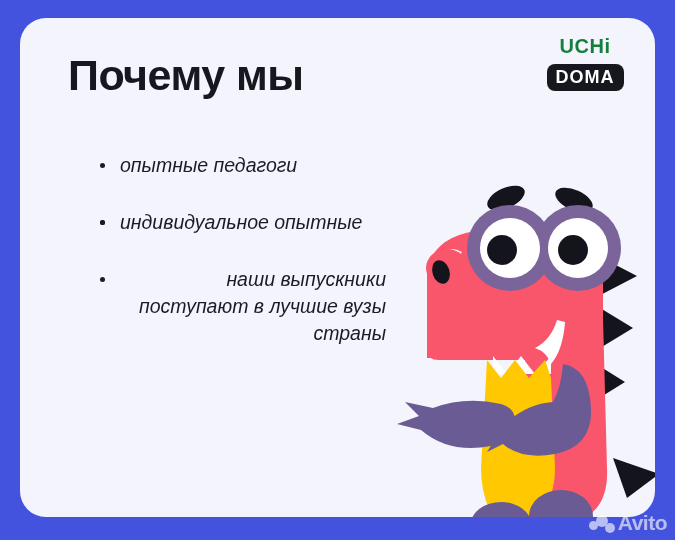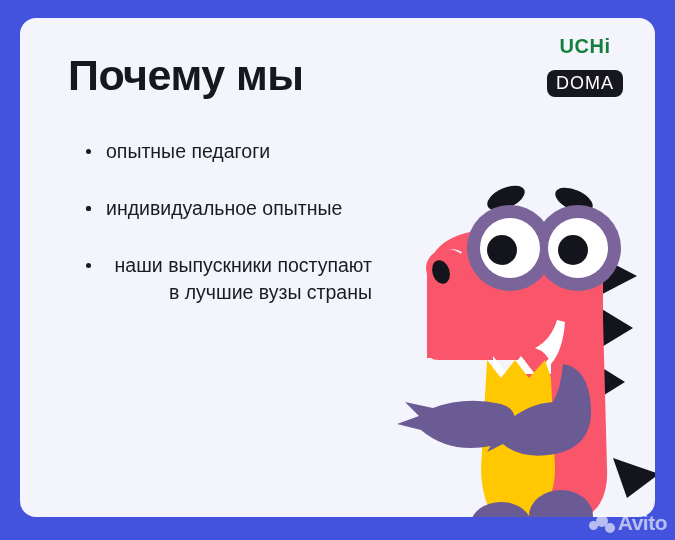--- a/index.html
+++ b/index.html
@@ -15,43 +15,44 @@
     background: #4453DE;
     font-family: "Liberation Sans", "DejaVu Sans", sans-serif;
   }
   .card {
     position: absolute;
     left: 20px;
     top: 18px;
     width: 635px;
     height: 499px;
     background: #F4F5FC;
-    border-radius: 16px;
+    border-radius: 26px;
     overflow: hidden;
   }
   .page-title {
     position: absolute;
     left: 48px;
     top: 34px;
     font-size: 43px;
     font-weight: bold;
     letter-spacing: -0.5px;
     color: #17171F;
     line-height: 1.1;
     margin: 0;
     white-space: nowrap;
   }
   .bullet-list {
     position: absolute;
     left: 60px;
     top: 118px;
     width: 290px;
     list-style: none;
-    margin: 2px;
+    margin: 16px;
     padding: 0;
+    font-style: italic;
   }
   .bullet-item {
     position: relative;
     padding-left: 24px;
     margin-bottom: 30px;
     font-size: 19.5px;
     line-height: 27px;
     color: #1B1B24;
   }
   .bullet-item:last-child { margin-bottom: 0; text-align: right; }
@@ -73,26 +74,26 @@
     text-align: center;
   }
   .logo-top {
     font-size: 20px;
     font-weight: bold;
     letter-spacing: 0.5px;
     color: #15803d;
     line-height: 24px;
   }
   .logo-pill {
-    margin-top: 12px;
+    margin-top: 6px;
     background: #17171F;
     color: #FFFFFF;
     border-radius: 8px;
     font-size: 18px;
-    font-weight: normal;
+    font-weight: bold;
     letter-spacing: 1px;
     padding: 3px 9px 4px;
     display: inline-block;
     line-height: 20px;
   }
   
   .mascot {
     position: absolute;
     left: 355px;
     top: 150px;

